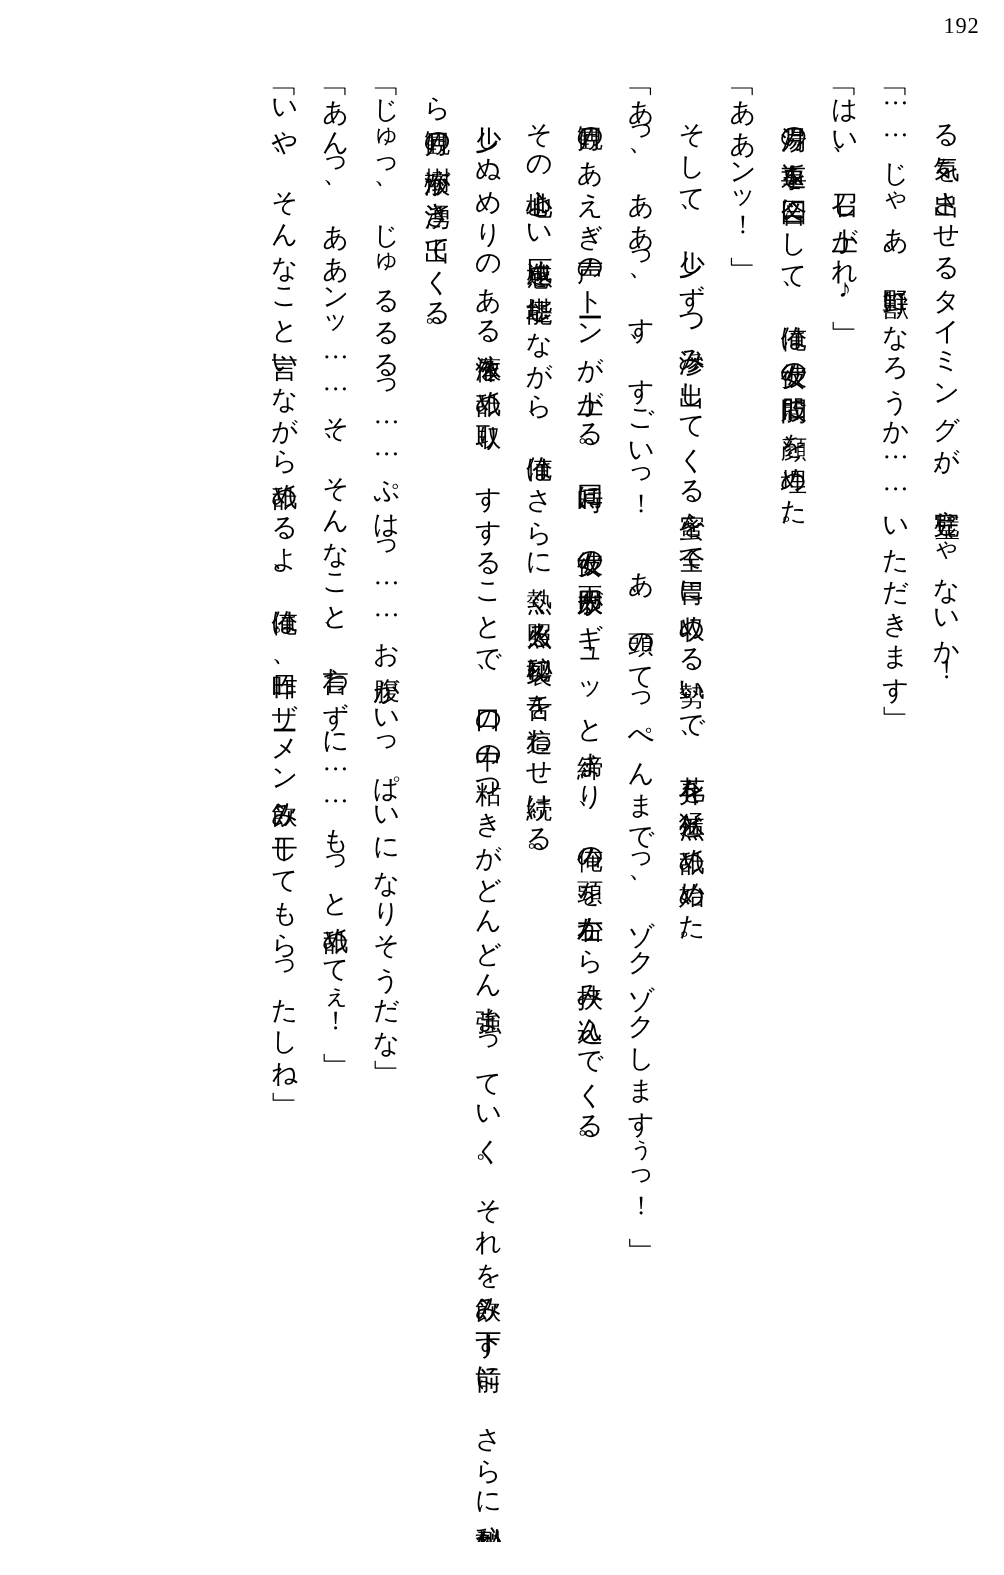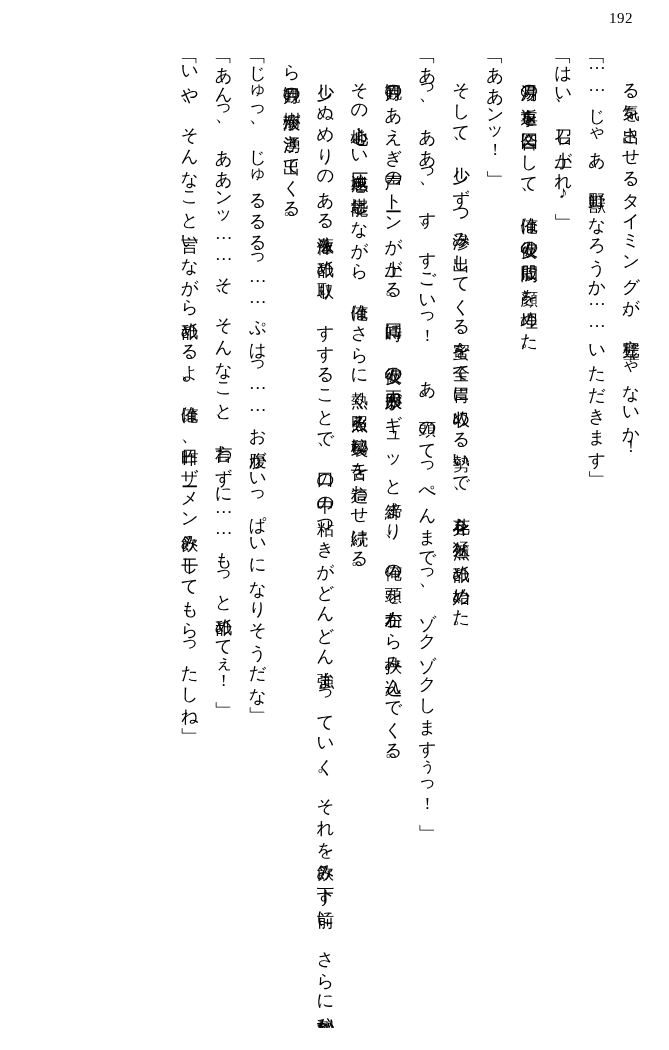--- a/index.html
+++ b/index.html
@@ -17,21 +17,21 @@
   }
   #page {
     position: relative;
     width: 669px;
     height: 1050px;
     box-sizing: border-box;
   }
   #page-number {
     position: absolute;
     top: 10px;
-    right: 36px;
+    right: 16px;
     font-size: 15px;
     letter-spacing: 0.5px;
     font-family: "Liberation Serif", "DejaVu Serif", serif;
   }
   #text-body {
     position: absolute;
     top: 52px;
     right: 22px;
     left: 22px;
     bottom: 22px;

